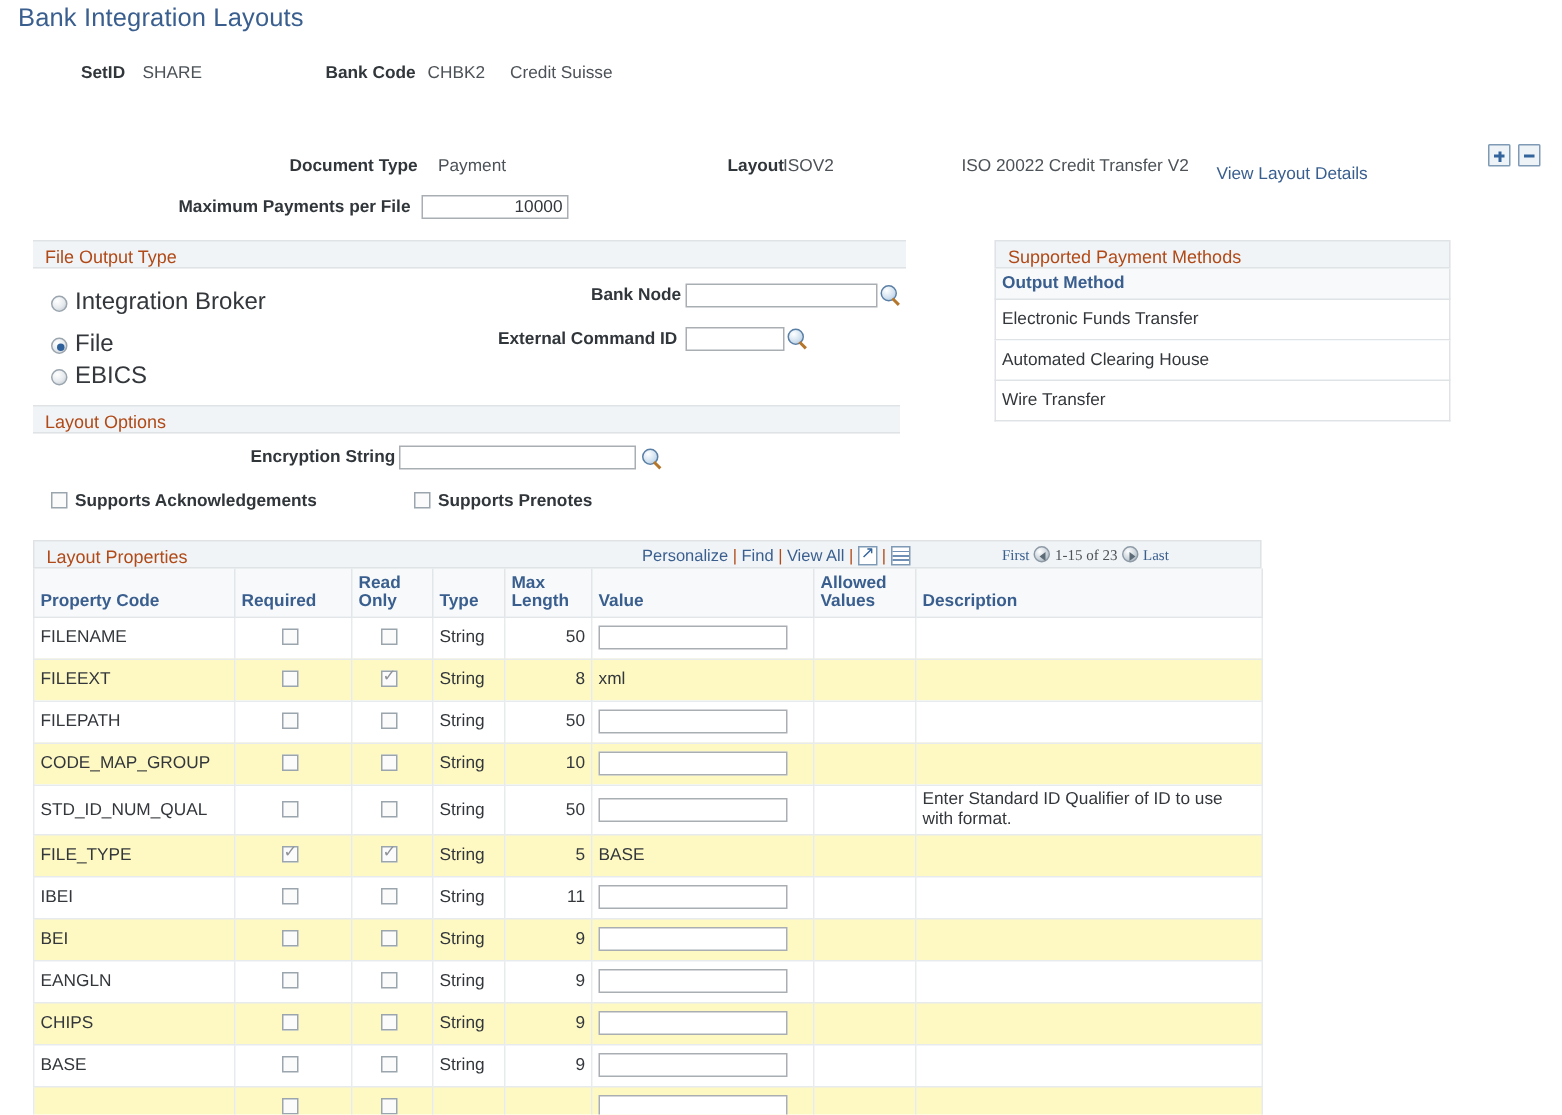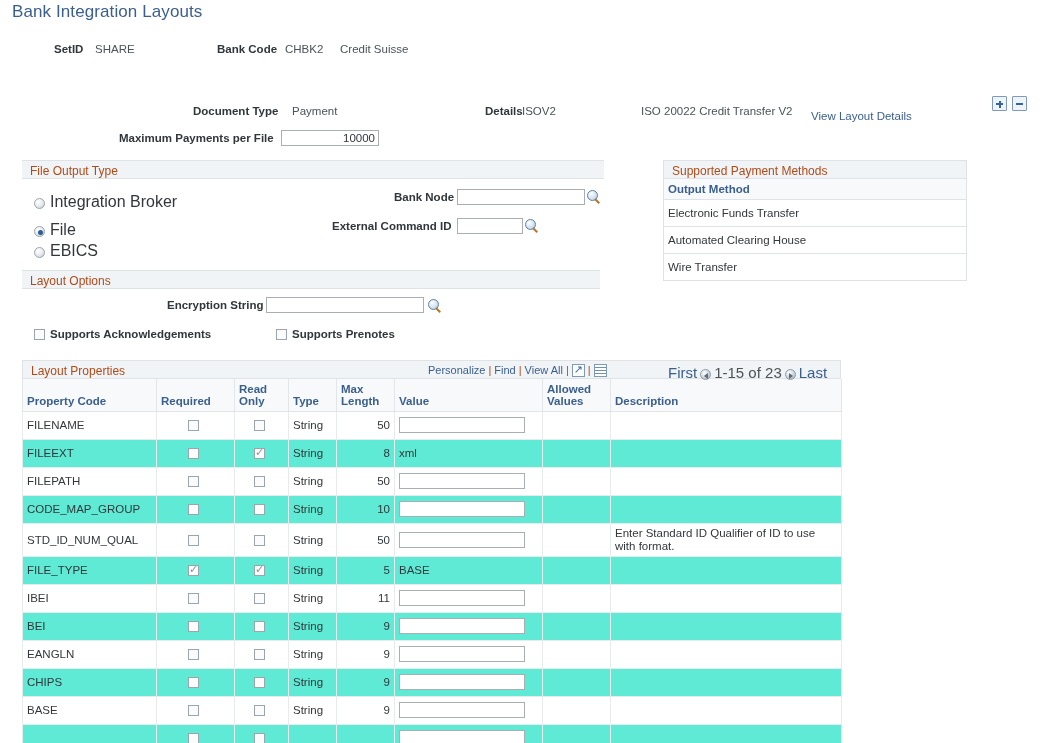--- a/index.html
+++ b/index.html
@@ -164,21 +164,21 @@
     border-bottom: 1px solid #dfe3e6;
     height: 27px; line-height: 27px; padding-left: 4px;
     font-size: 11.5px; color: #33373b; background: #fff;
   }
 
   
   .lp { position: absolute; left: 22px; top: 360px; width: 819px; }
   .lp-bar { background: #f1f4f6; border: 1px solid #dfe3e6; height: 19px; position: relative; }
   .lp-bar .grpbar-title { top: 3px; }
   .lp-tools { position: absolute; left: 405px; top: 3px; white-space: nowrap; font-size: 11px; }
-  .lp-page  { position: absolute; left: 645px; top: 3px; white-space: nowrap; font-size: 15px; }
+  .lp-page  { position: absolute; left: 645px; top: 3px; white-space: nowrap; font-size: 10px; font-family: Liberation Serif, serif; }
 
   .ico-btn {
     display: inline-block; width: 13px; height: 13px; vertical-align: -3px;
     border: 1px solid #7e9ab5; background: #fff; position: relative; cursor: pointer;
   }
   .ico-expand::after {
     content: "\2197"; position: absolute; left: 1px; top: -3px;
     font-size: 11px; color: #33649c; line-height: 15px;
   }
   .ico-grid {
@@ -190,21 +190,21 @@
   table.grid th {
     background: #f7f9fa; color: #3a5f8f; font-weight: bold; font-size: 11.5px;
     text-align: left; vertical-align: bottom;
     border: 1px solid #e2e6e9; border-top: none;
     padding: 3px 4px 4px 4px; height: 32px;
   }
   table.grid td {
     border: 1px solid #e8ebee; font-size: 11.5px; color: #33373b;
     padding: 3px 4px; height: 28px; vertical-align: middle; background: #ffffff;
   }
-  table.grid tr.alt td { background: #5eead4; }
+  table.grid tr.alt td { background: #fef9c3; }
   td.c { text-align: center; }
   td.r { text-align: right; padding-right: 6px; }
   td.val-cell { padding: 3px 3px; }
   .cell-input {
     border: 1px solid #a9aeb3; background: #fff; height: 16px; width: 126px;
     font-family: "Liberation Sans", sans-serif; font-size: 11.5px; color:#33373b;
     padding: 0 3px; outline: none; display: block;
   }
   .desc { line-height: 13px; }
 </style>
@@ -222,21 +222,21 @@
     <span class="val   k-bank-v">CHBK2</span>
     <span class="val   k-bankname">Credit Suisse</span>
   </div>
 
 
   <div class="pmbtn plus" style="left:992px; top:96px;"></div>
   <div class="pmbtn" style="left:1012px; top:96px;"></div>
 
   <span class="lbl-b doc-l">Document Type</span>
   <span class="val   doc-v">Payment</span>
-  <span class="lbl-b lay-l">Details</span>
+  <span class="lbl-b lay-l">Layout</span>
   <span class="val   lay-v">ISOV2</span>
   <span class="val   lay-d">ISO 20022 Credit Transfer V2</span>
   <span class="lnk   lay-link">View Layout Details</span>
 
   <span class="lbl-b maxp-l">Maximum Payments per File</span>
   <input class="inp maxp-i" type="text" value="10000" style="">
 
   <div class="grpbar fot-bar">
     <span class="grpbar-title">File Output Type</span>
   </div>

